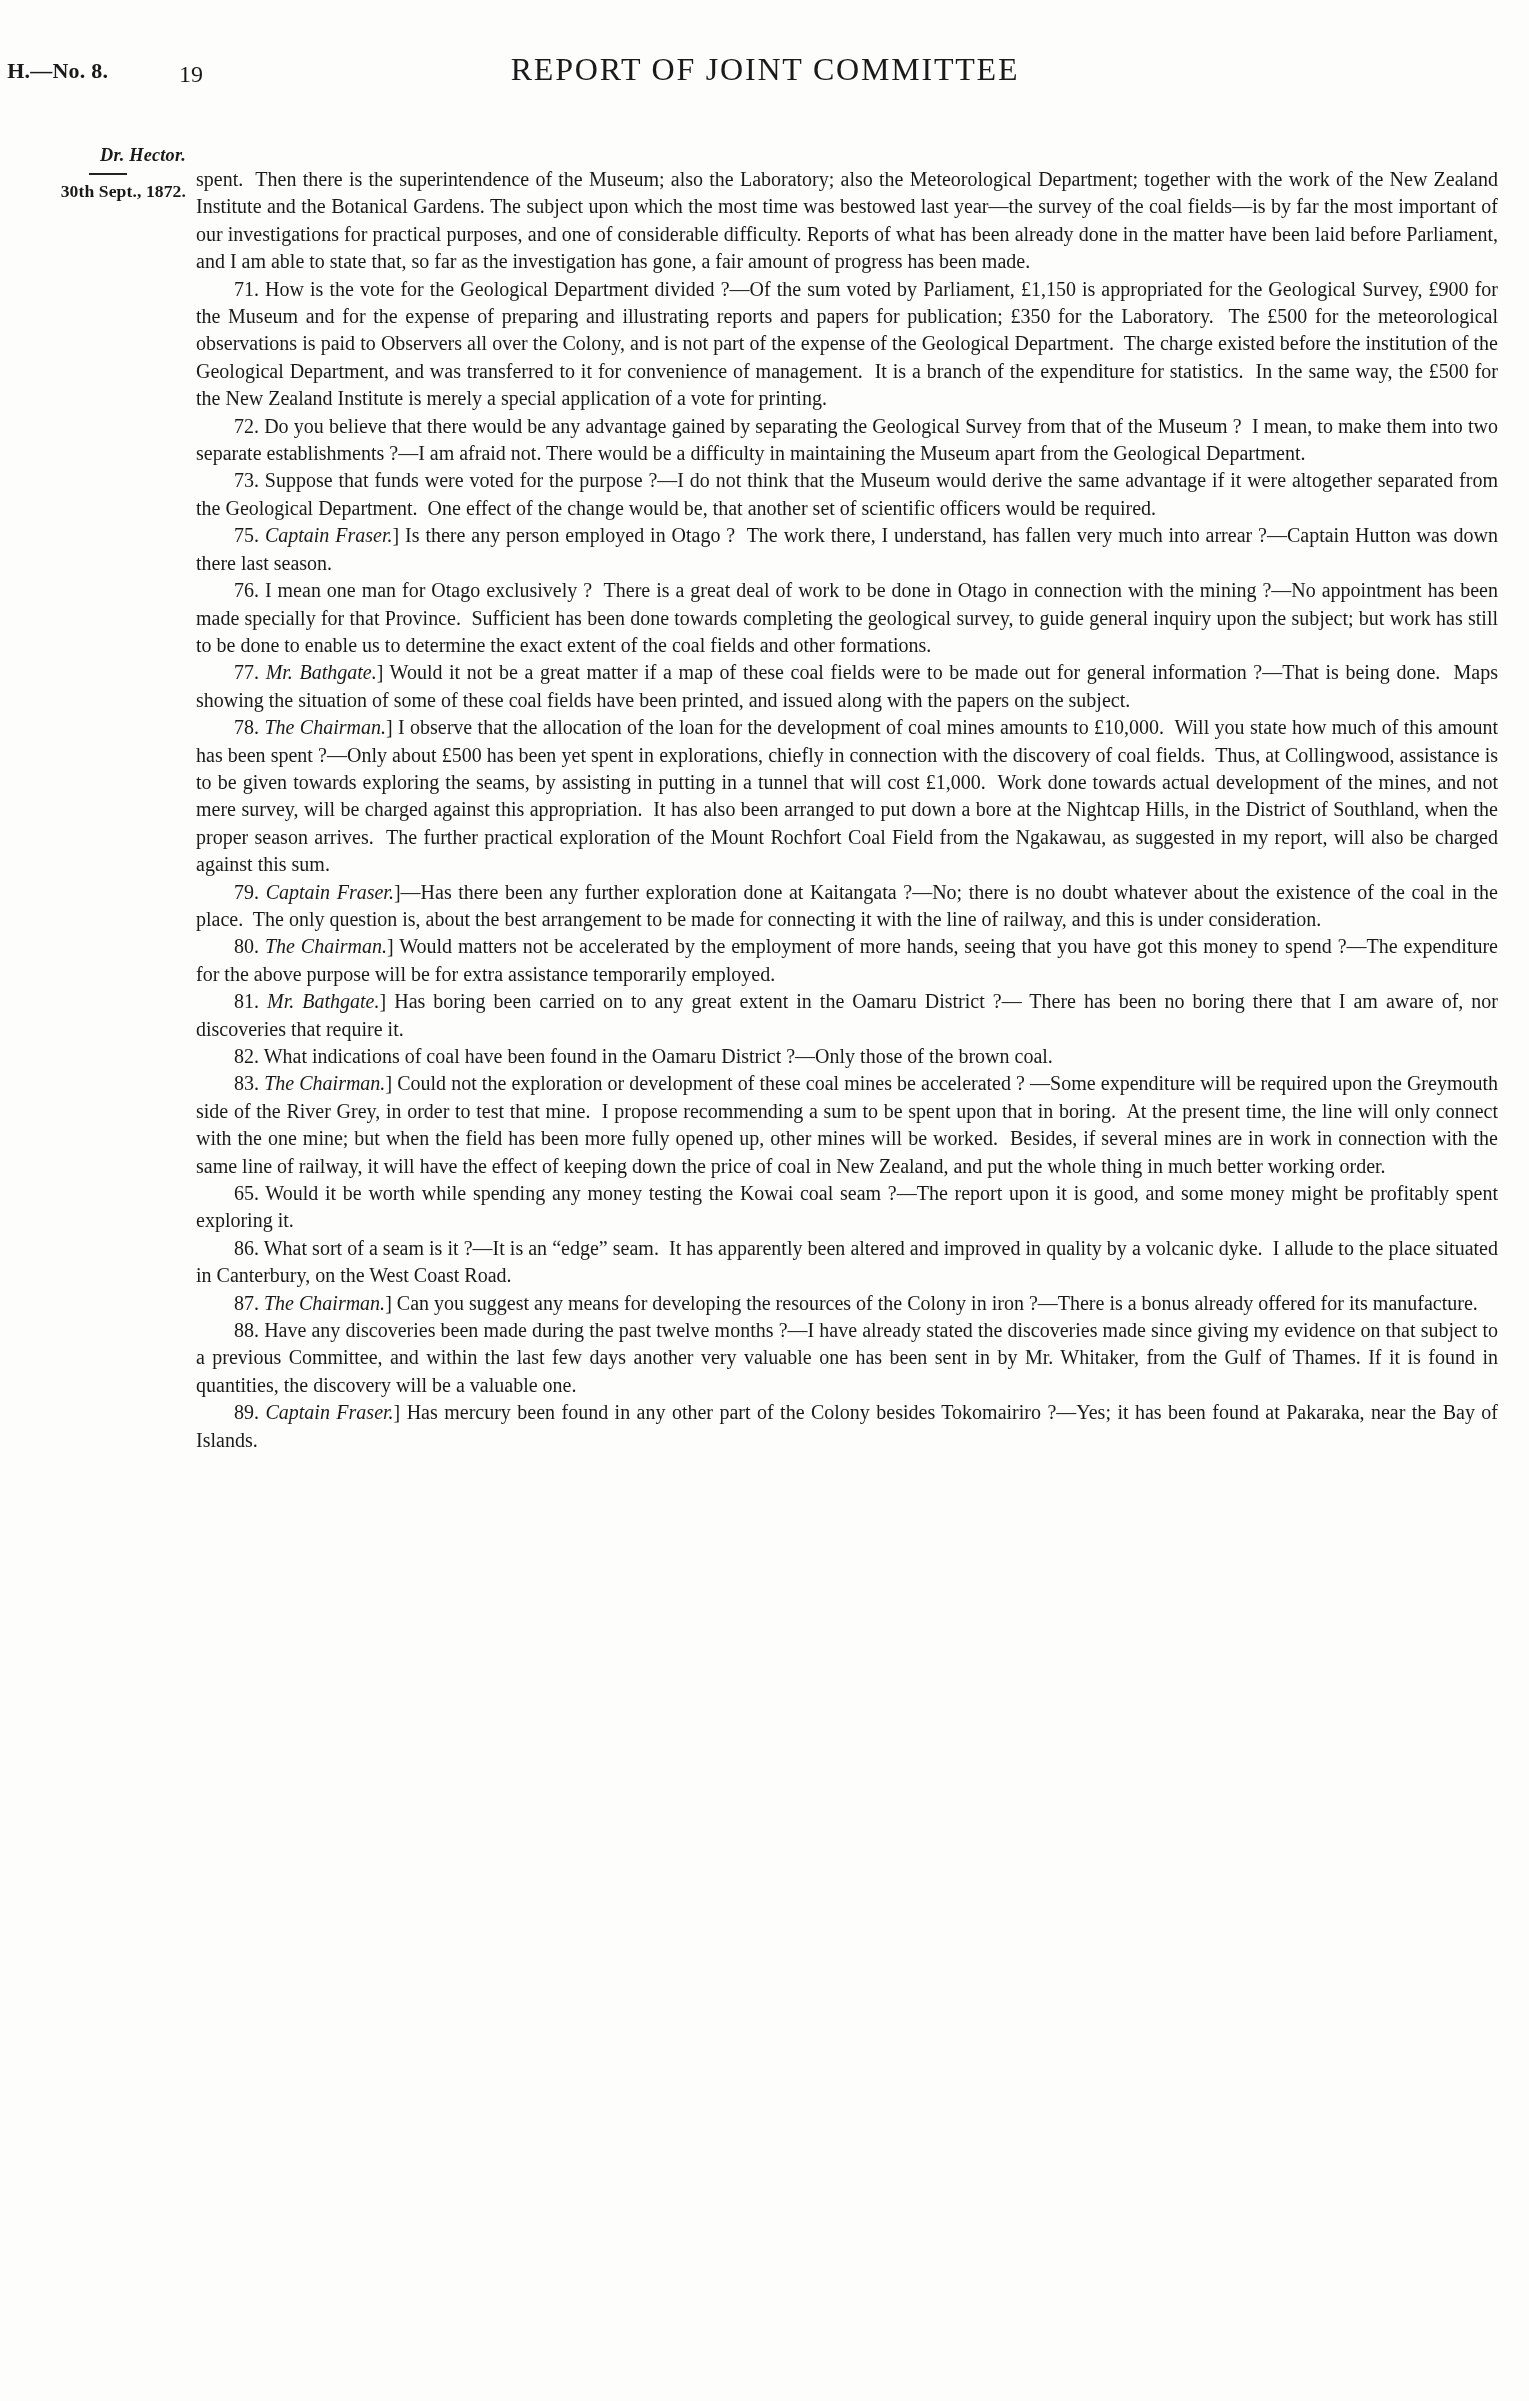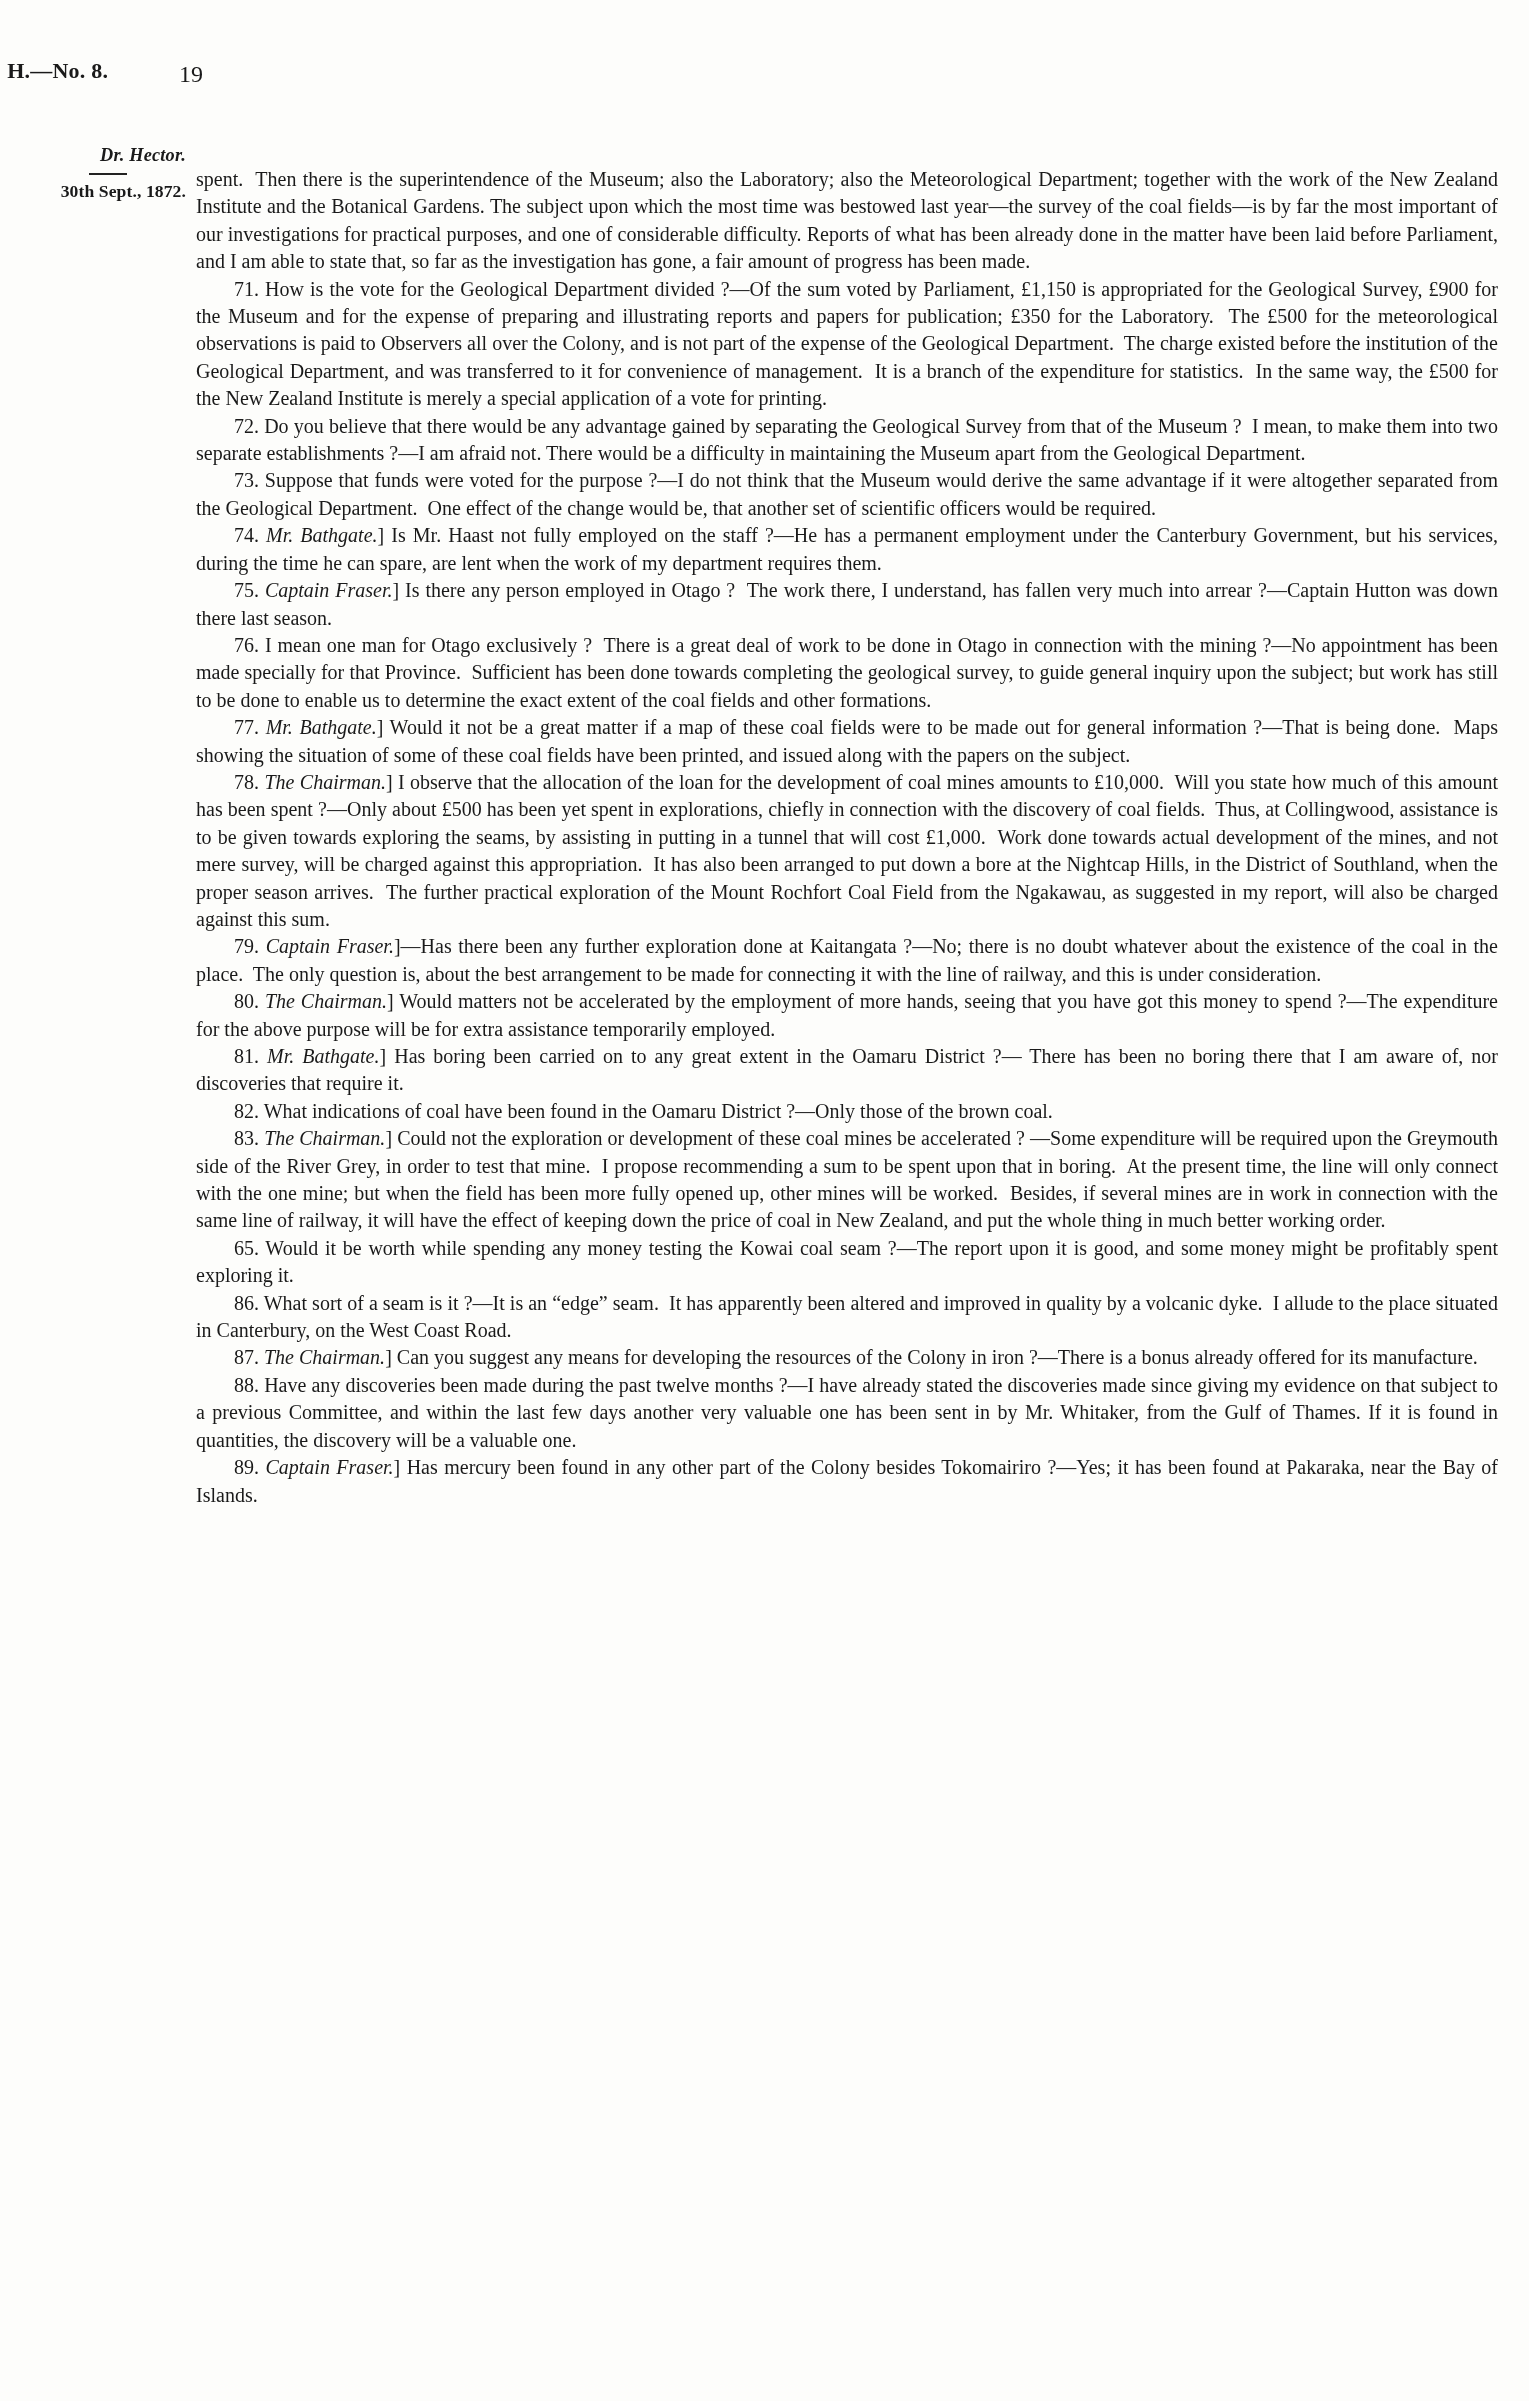--- a/index.html
+++ b/index.html
@@ -103,34 +103,34 @@
   i { font-style: italic; }
 </style>
 </head>
 <body>
 
 <div class="page">
 
   <div class="header">
     <div class="hdr-left">H.—No. 8.</div>
     <div class="hdr-pageno">19</div>
+    <div class="hdr-title">REPORT OF JOINT COMMITTEE</div>
   </div>
 
   <div class="margin-note">
     <div class="margin-name">Dr. Hector.</div>
     <div class="margin-rule"></div>
     <div class="margin-date">30th Sept., 1872.</div>
   </div>
 
   <div class="body" id="body-text">
       <p class="">spent.&nbsp; Then there is the superintendence of the Museum; also the Laboratory; also the Meteorological Department; together with the work of the New Zealand Institute and the Botanical Gardens. The subject upon which the most time was bestowed last year—the survey of the coal fields—is by far the most important of our investigations for practical purposes, and one of considerable difficulty. Reports of what has been already done in the matter have been laid before Parliament, and I am able to state that, so far as the investigation has gone, a fair amount of progress has been made.</p>
       <p class="indent">71. How is the vote for the Geological Department divided ?—Of the sum voted by Parliament, £1,150 is appropriated for the Geological Survey, £900 for the Museum and for the expense of preparing and illustrating reports and papers for publication; £350 for the Laboratory.&nbsp; The £500 for the meteorological observations is paid to Observers all over the Colony, and is not part of the expense of the Geological Department.&nbsp; The charge existed before the institution of the Geological Department, and was transferred to it for convenience of management.&nbsp; It is a branch of the expenditure for statistics.&nbsp; In the same way, the £500 for the New Zealand Institute is merely a special application of a vote for printing.</p>
       <p class="indent">72. Do you believe that there would be any advantage gained by separating the Geological Survey from that of the Museum ?&nbsp; I mean, to make them into two separate establishments ?—I am afraid not. There would be a difficulty in maintaining the Museum apart from the Geological Department.</p>
       <p class="indent">73. Suppose that funds were voted for the purpose ?—I do not think that the Museum would derive the same advantage if it were altogether separated from the Geological Department.&nbsp; One effect of the change would be, that another set of scientific officers would be required.</p>
-      <p class="indent">74. <i>Mr. Bathgate.</i>] Is Mr. Haast not fully employed on the staff ?—He has a permanent employment under the Canterbury Government, but his services, during the time he can spare, are lent when the work of my department requires them.</p>
       <p class="indent">75. <i>Captain Fraser.</i>] Is there any person employed in Otago ?&nbsp; The work there, I understand, has fallen very much into arrear ?—Captain Hutton was down there last season.</p>
       <p class="indent">76. I mean one man for Otago exclusively ?&nbsp; There is a great deal of work to be done in Otago in connection with the mining ?—No appointment has been made specially for that Province.&nbsp; Sufficient has been done towards completing the geological survey, to guide general inquiry upon the subject; but work has still to be done to enable us to determine the exact extent of the coal fields and other formations.</p>
       <p class="indent">77. <i>Mr. Bathgate.</i>] Would it not be a great matter if a map of these coal fields were to be made out for general information ?—That is being done.&nbsp; Maps showing the situation of some of these coal fields have been printed, and issued along with the papers on the subject.</p>
       <p class="indent">78. <i>The Chairman.</i>] I observe that the allocation of the loan for the development of coal mines amounts to £10,000.&nbsp; Will you state how much of this amount has been spent ?—Only about £500 has been yet spent in explorations, chiefly in connection with the discovery of coal fields.&nbsp; Thus, at Collingwood, assistance is to be given towards exploring the seams, by assisting in putting in a tunnel that will cost £1,000.&nbsp; Work done towards actual development of the mines, and not mere survey, will be charged against this appropriation.&nbsp; It has also been arranged to put down a bore at the Nightcap Hills, in the District of Southland, when the proper season arrives.&nbsp; The further practical exploration of the Mount Rochfort Coal Field from the Ngakawau, as suggested in my report, will also be charged against this sum.</p>
       <p class="indent">79. <i>Captain Fraser.</i>]—Has there been any further exploration done at Kaitangata ?—No; there is no doubt whatever about the existence of the coal in the place.&nbsp; The only question is, about the best arrangement to be made for connecting it with the line of railway, and this is under consideration.</p>
       <p class="indent">80. <i>The Chairman.</i>] Would matters not be accelerated by the employment of more hands, seeing that you have got this money to spend ?—The expenditure for the above purpose will be for extra assistance temporarily employed.</p>
       <p class="indent">81. <i>Mr. Bathgate.</i>] Has boring been carried on to any great extent in the Oamaru District ?— There has been no boring there that I am aware of, nor discoveries that require it.</p>
       <p class="indent">82. What indications of coal have been found in the Oamaru District ?—Only those of the brown coal.</p>
       <p class="indent">83. <i>The Chairman.</i>] Could not the exploration or development of these coal mines be accelerated ? —Some expenditure will be required upon the Greymouth side of the River Grey, in order to test that mine.&nbsp; I propose recommending a sum to be spent upon that in boring.&nbsp; At the present time, the line will only connect with the one mine; but when the field has been more fully opened up, other mines will be worked.&nbsp; Besides, if several mines are in work in connection with the same line of railway, it will have the effect of keeping down the price of coal in New Zealand, and put the whole thing in much better working order.</p>
       <p class="indent">65. Would it be worth while spending any money testing the Kowai coal seam ?—The report upon it is good, and some money might be profitably spent exploring it.</p>

